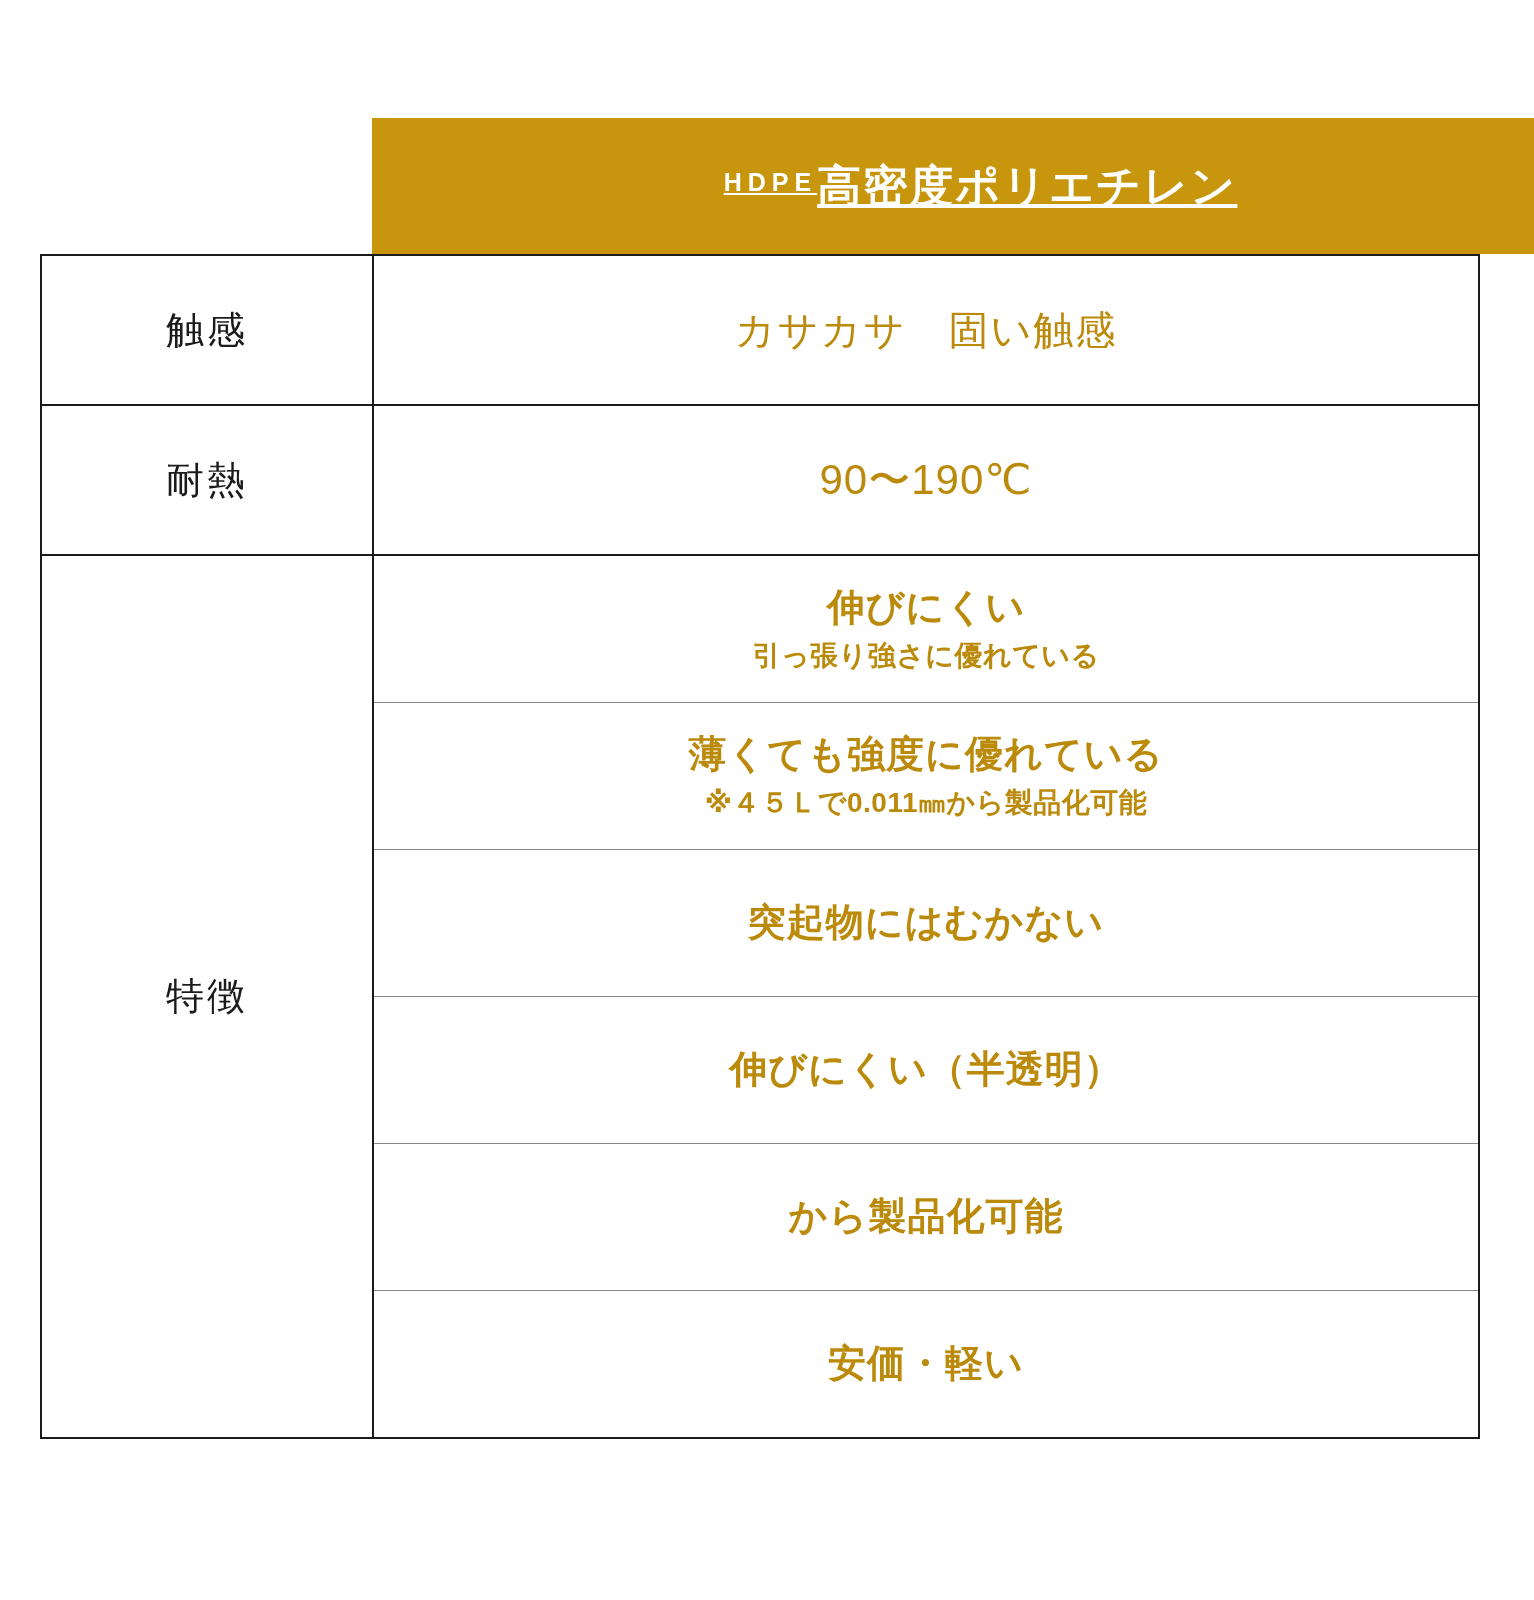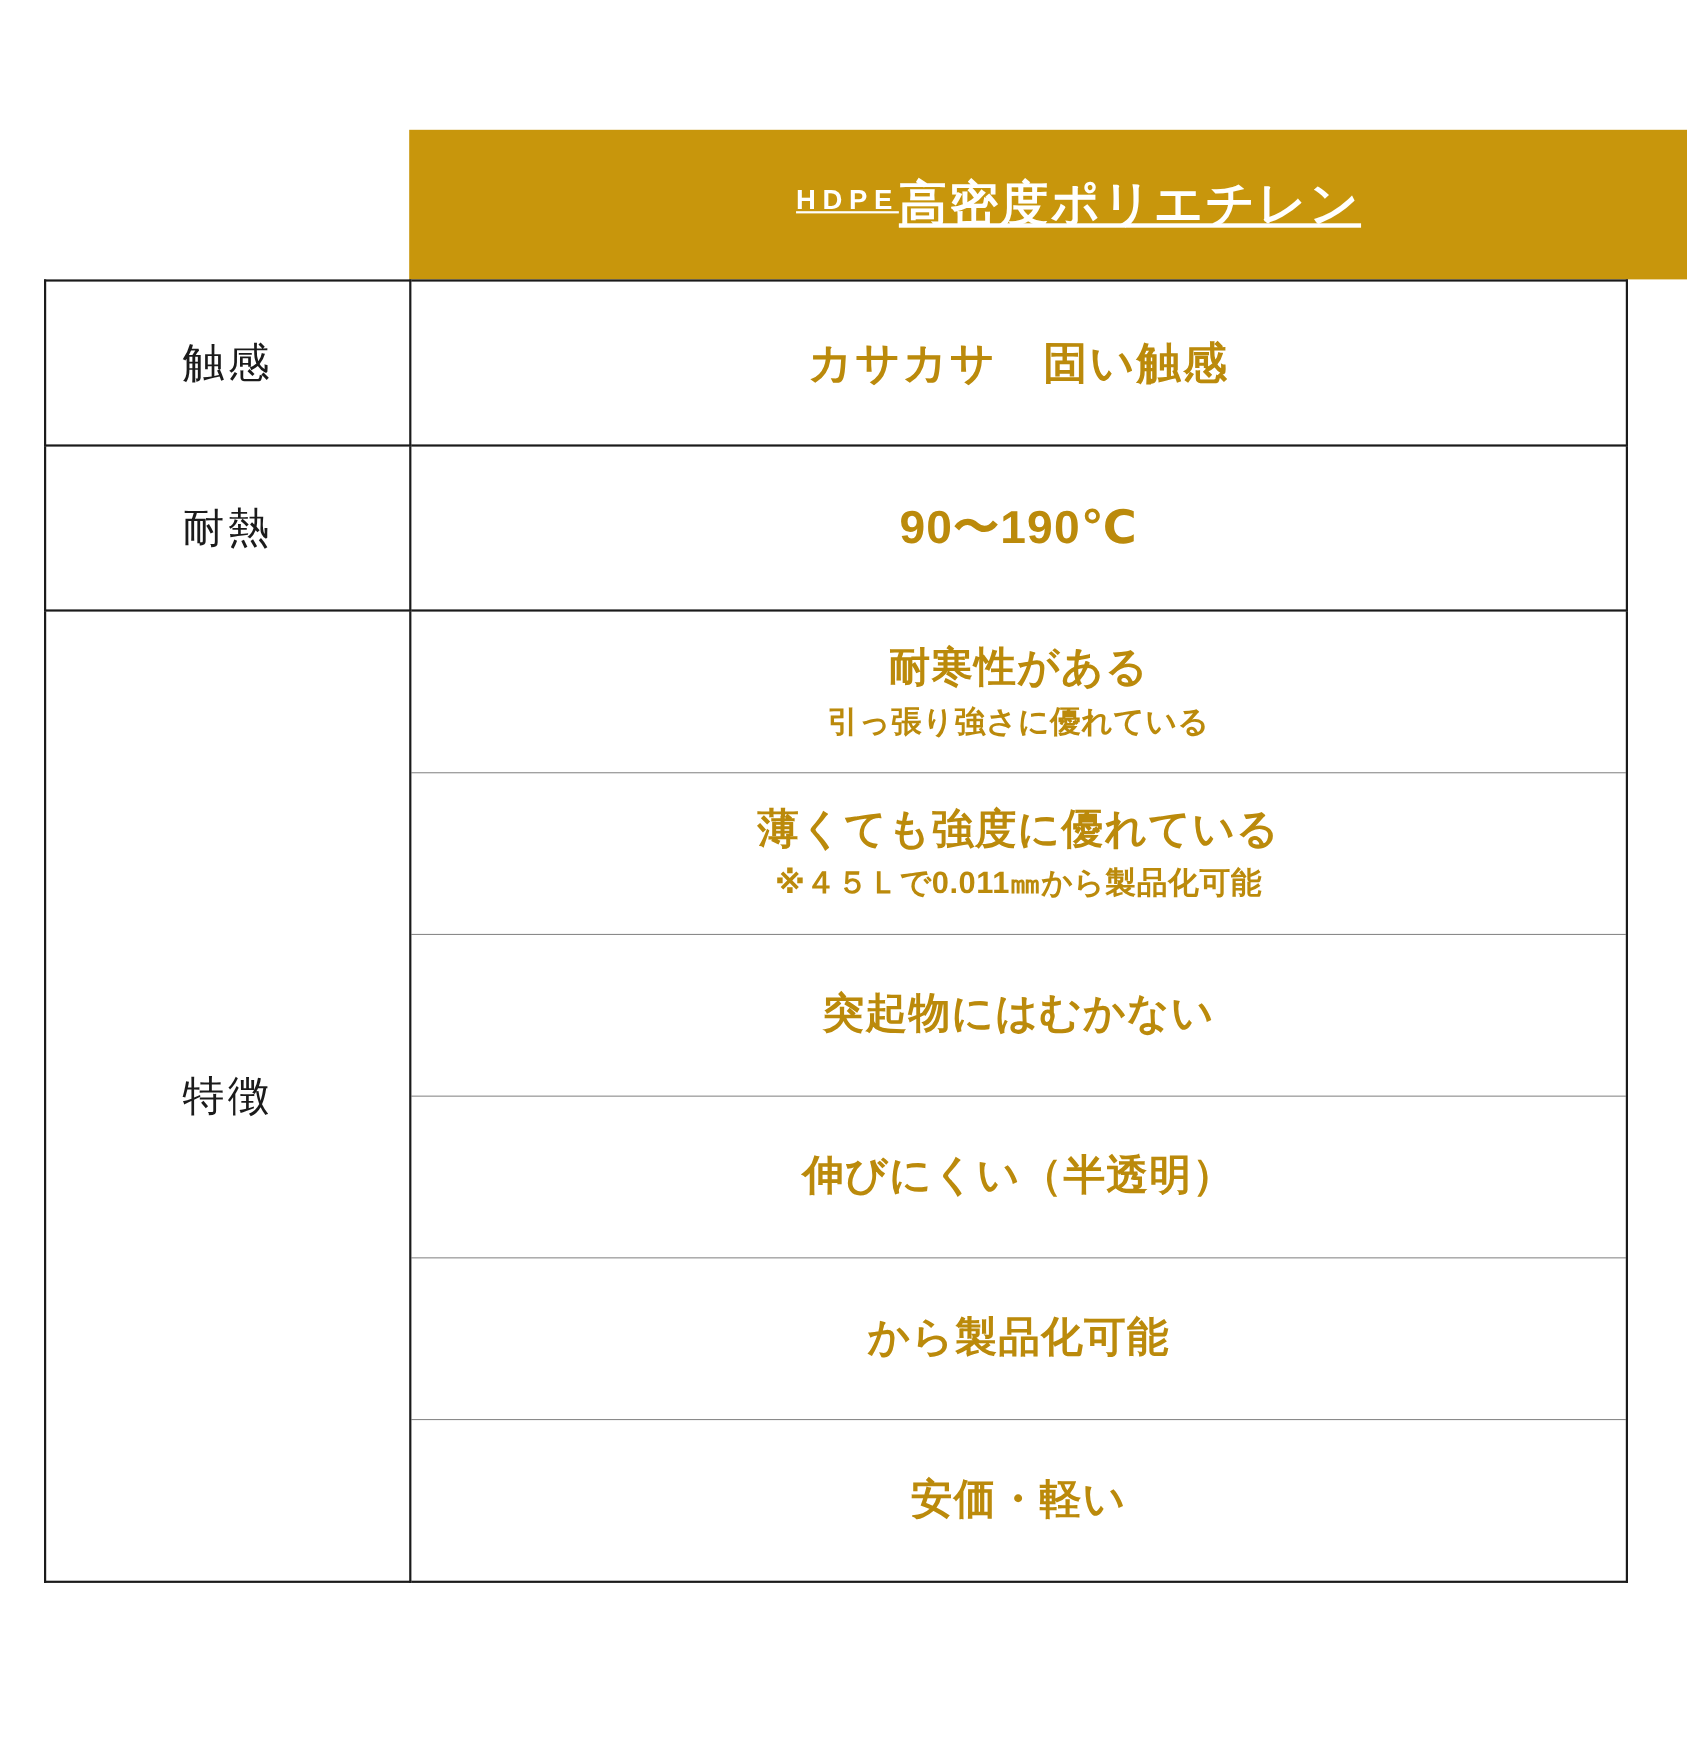--- a/index.html
+++ b/index.html
@@ -75,21 +75,21 @@
 
   .label-cell {
     font-size: 38px;
     font-weight: normal;
     color: #1b1b1b;
     letter-spacing: 3px;
   }
 
   .value-gold {
     color: #bb8a0b;
-    font-weight: bold;
+    font-weight: normal;
   }
 
   .row-touch .value-cell {
     height: 148px;
     font-size: 40px;
     letter-spacing: 2px;
   }
   .row-heat .value-cell {
     height: 148px;
     font-size: 42px;
@@ -155,21 +155,21 @@
         <td class="label-cell">耐熱</td>
         <td class="value-cell value-gold">90〜190℃</td>
       </tr>
       <tr class="row-features">
         <td class="label-cell">特徴</td>
         <td>
           <table class="features">
             <tbody>
               <tr>
                 <td>
-                  <span class="feat-main">耐寒性がある</span>
+                  <span class="feat-main">伸びにくい</span>
                   <span class="feat-sub">引っ張り強さに優れている</span>
                 </td>
               </tr>
               <tr>
                 <td>
                   <span class="feat-main">薄くても強度に優れている</span>
                   <span class="feat-sub">※４５Ｌで0.011㎜から製品化可能</span>
                 </td>
               </tr>
               <tr>

